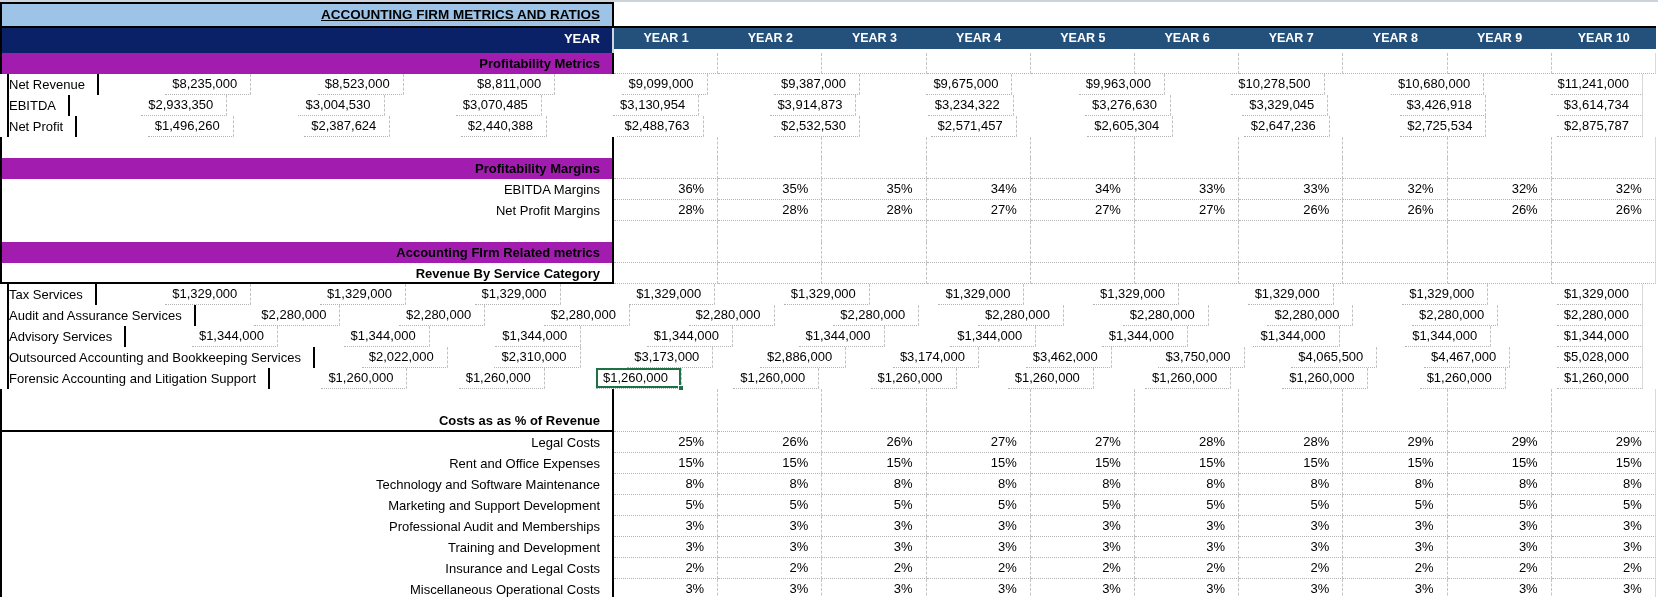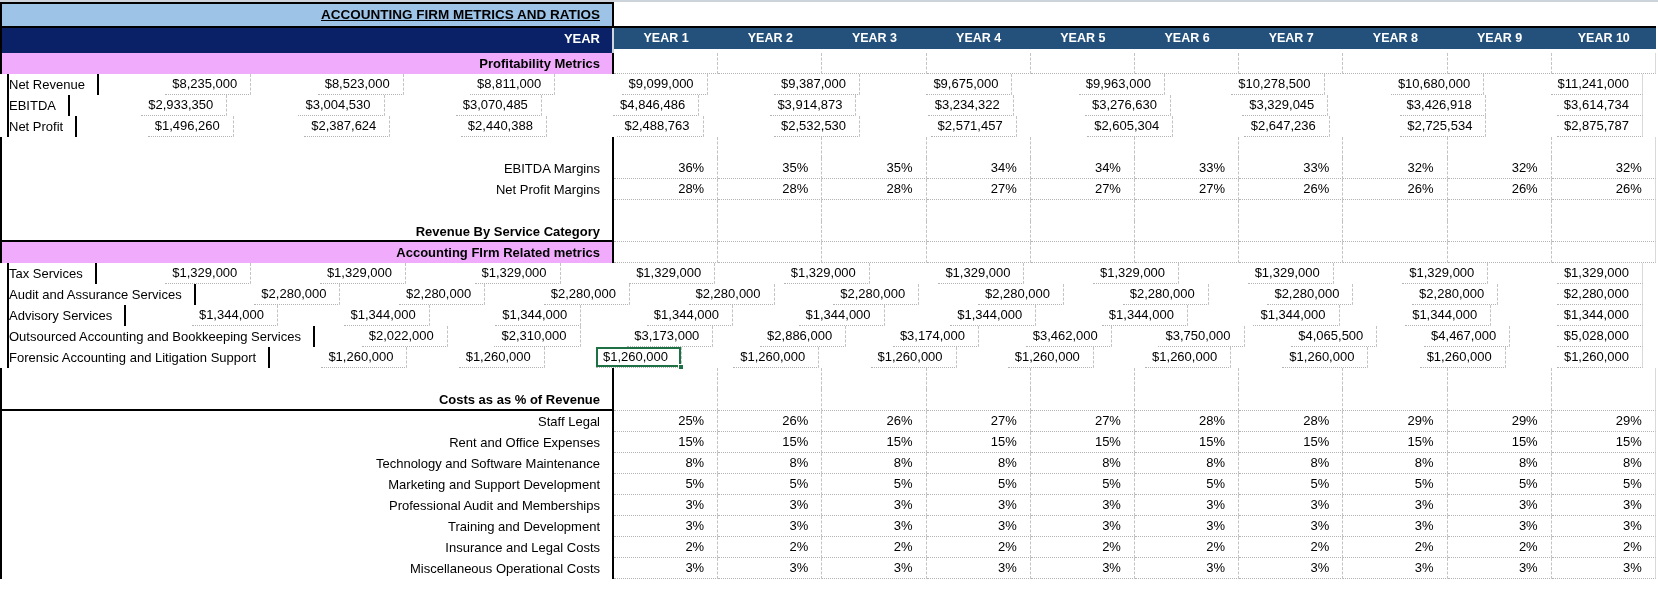--- a/index.html
+++ b/index.html
@@ -8,21 +8,21 @@
   .sheet { position:relative; width:1658px; height:597px; border-top:2px solid #ccd3da; }
   .row { display:grid; grid-template-columns:614px repeat(10, 104.2px); width:1656px; }
 
   
   .lcell { border-left:2px solid #000; border-right:2px solid #000;
            text-align:right; padding-right:12px; font-size:13px; line-height:21px;
            height:21px; white-space:nowrap; overflow:hidden; }
   .row.title-row .lcell { background:#9DC3E6; border-top:2px solid #000; height:24px;
            font-weight:bold; text-decoration:underline; font-size:13.5px; line-height:22px; }
   .row.title-row .spacer { background:#fff; }
-  .section .lcell { background:#f0abfc; font-weight:bold; }
+  .section .lcell { background:#a21caf; font-weight:bold; }
   .section_u .lcell { font-weight:bold; border-bottom:2px solid #000; }
 
   
   .row.header-row { border-top:2px solid #000; }
   .row.header-row .lcell { background:#0A2167; color:#fff; font-weight:bold;
            border-left:2px solid #000; border-right:2px solid #cfd6dd; height:25px; }
   .hcell { background:#24517C; color:#fff; font-weight:bold; font-size:12.5px;
            text-align:center; line-height:21px; height:21px; }
 
   
@@ -129,21 +129,21 @@
         <div class="dcell money">
           <span>$</span>
           <span>3,004,530</span>
         </div>
         <div class="dcell money">
           <span>$</span>
           <span>3,070,485</span>
         </div>
         <div class="dcell money">
           <span>$</span>
-          <span>4,846,486</span>
+          <span>3,130,954</span>
         </div>
         <div class="dcell money">
           <span>$</span>
           <span>3,914,873</span>
         </div>
         <div class="dcell money">
           <span>$</span>
           <span>3,234,322</span>
         </div>
         <div class="dcell money">
@@ -201,20 +201,33 @@
           <span>$</span>
           <span>2,725,534</span>
         </div>
         <div class="dcell last money">
           <span>$</span>
           <span>2,875,787</span>
         </div>
       </div>
       <div class="row blank">
         <div class="lcell"></div>
+        <div class="dcell"></div>
+        <div class="dcell"></div>
+        <div class="dcell"></div>
+        <div class="dcell"></div>
+        <div class="dcell"></div>
+        <div class="dcell"></div>
+        <div class="dcell"></div>
+        <div class="dcell"></div>
+        <div class="dcell"></div>
+        <div class="dcell last"></div>
+      </div>
+      <div class="row section bordered">
+        <div class="lcell">Profitability Margins</div>
         <div class="dcell"></div>
         <div class="dcell"></div>
         <div class="dcell"></div>
         <div class="dcell"></div>
         <div class="dcell"></div>
         <div class="dcell"></div>
         <div class="dcell"></div>
         <div class="dcell"></div>
         <div class="dcell"></div>
         <div class="dcell last"></div>
@@ -251,46 +264,46 @@
         <div class="dcell"></div>
         <div class="dcell"></div>
         <div class="dcell"></div>
         <div class="dcell"></div>
         <div class="dcell"></div>
         <div class="dcell"></div>
         <div class="dcell"></div>
         <div class="dcell"></div>
         <div class="dcell last"></div>
       </div>
+      <div class="row section bordered">
+        <div class="lcell">Accounting FIrm Related metrics</div>
+        <div class="dcell"></div>
+        <div class="dcell"></div>
+        <div class="dcell"></div>
+        <div class="dcell"></div>
+        <div class="dcell"></div>
+        <div class="dcell"></div>
+        <div class="dcell"></div>
+        <div class="dcell"></div>
+        <div class="dcell"></div>
+        <div class="dcell last"></div>
+      </div>
       <div class="row section_u bordered">
         <div class="lcell">Revenue By Service Category</div>
         <div class="dcell"></div>
         <div class="dcell"></div>
         <div class="dcell"></div>
         <div class="dcell"></div>
         <div class="dcell"></div>
         <div class="dcell"></div>
         <div class="dcell"></div>
         <div class="dcell"></div>
         <div class="dcell"></div>
         <div class="dcell last"></div>
       </div>
-      <div class="row section bordered">
-        <div class="lcell">Accounting FIrm Related metrics</div>
-        <div class="dcell"></div>
-        <div class="dcell"></div>
-        <div class="dcell"></div>
-        <div class="dcell"></div>
-        <div class="dcell"></div>
-        <div class="dcell"></div>
-        <div class="dcell"></div>
-        <div class="dcell"></div>
-        <div class="dcell"></div>
-        <div class="dcell last"></div>
-      </div>
       <div class="row money bordered">
         <div class="lcell">Tax Services</div>
         <div class="dcell money">
           <span>$</span>
           <span>1,329,000</span>
         </div>
         <div class="dcell money">
           <span>$</span>
           <span>1,329,000</span>
         </div>
@@ -520,21 +533,21 @@
         <div class="dcell"></div>
         <div class="dcell"></div>
         <div class="dcell"></div>
         <div class="dcell"></div>
         <div class="dcell"></div>
         <div class="dcell"></div>
         <div class="dcell"></div>
         <div class="dcell last"></div>
       </div>
       <div class="row pct bordered">
-        <div class="lcell">Staff Legal</div>
+        <div class="lcell">Legal Costs</div>
         <div class="dcell pct">25%</div>
         <div class="dcell pct">26%</div>
         <div class="dcell pct">26%</div>
         <div class="dcell pct">27%</div>
         <div class="dcell pct">27%</div>
         <div class="dcell pct">28%</div>
         <div class="dcell pct">28%</div>
         <div class="dcell pct">29%</div>
         <div class="dcell pct">29%</div>
         <div class="dcell last pct">29%</div>

